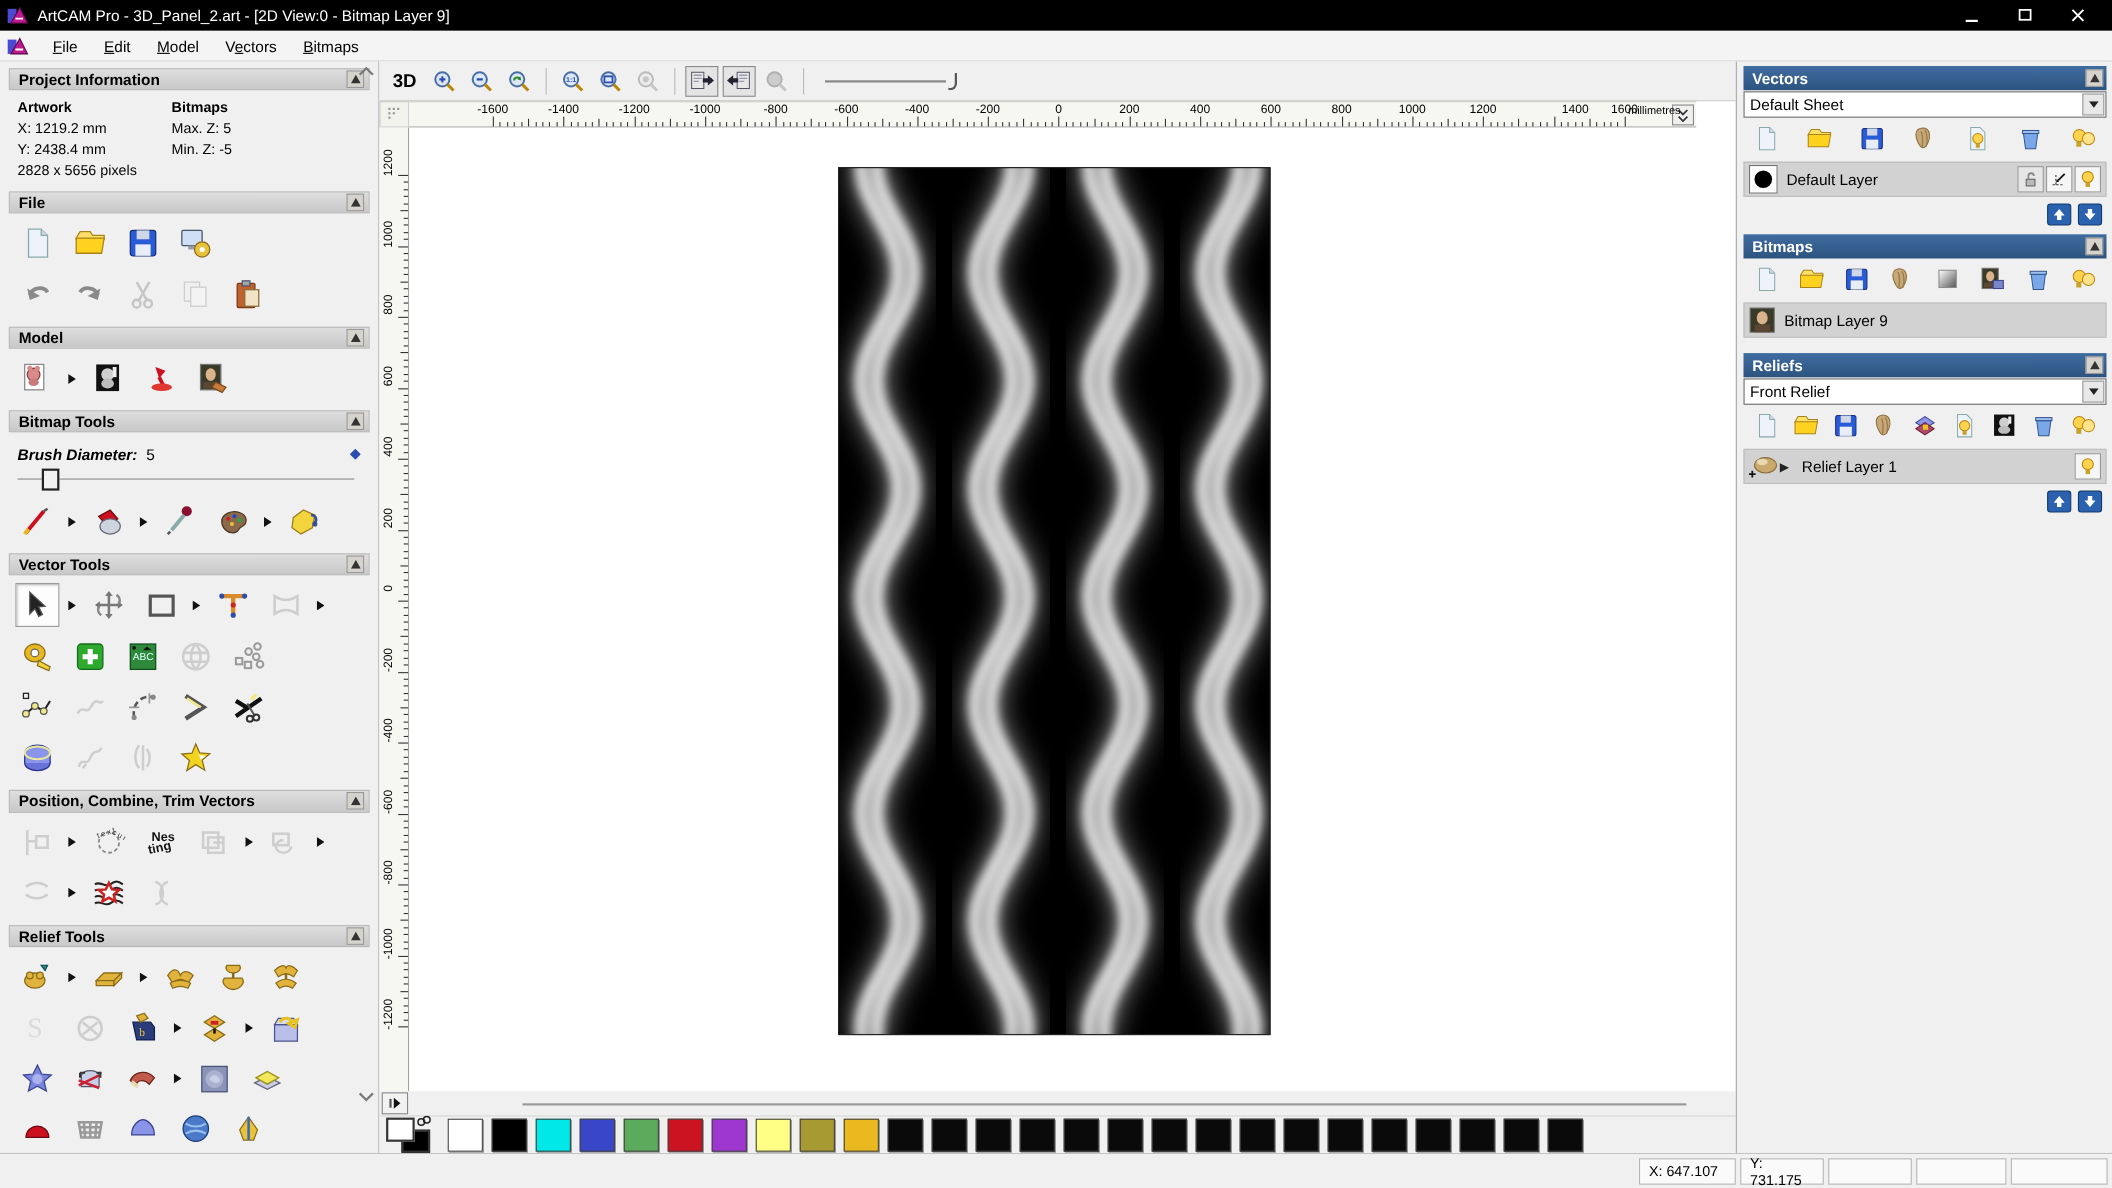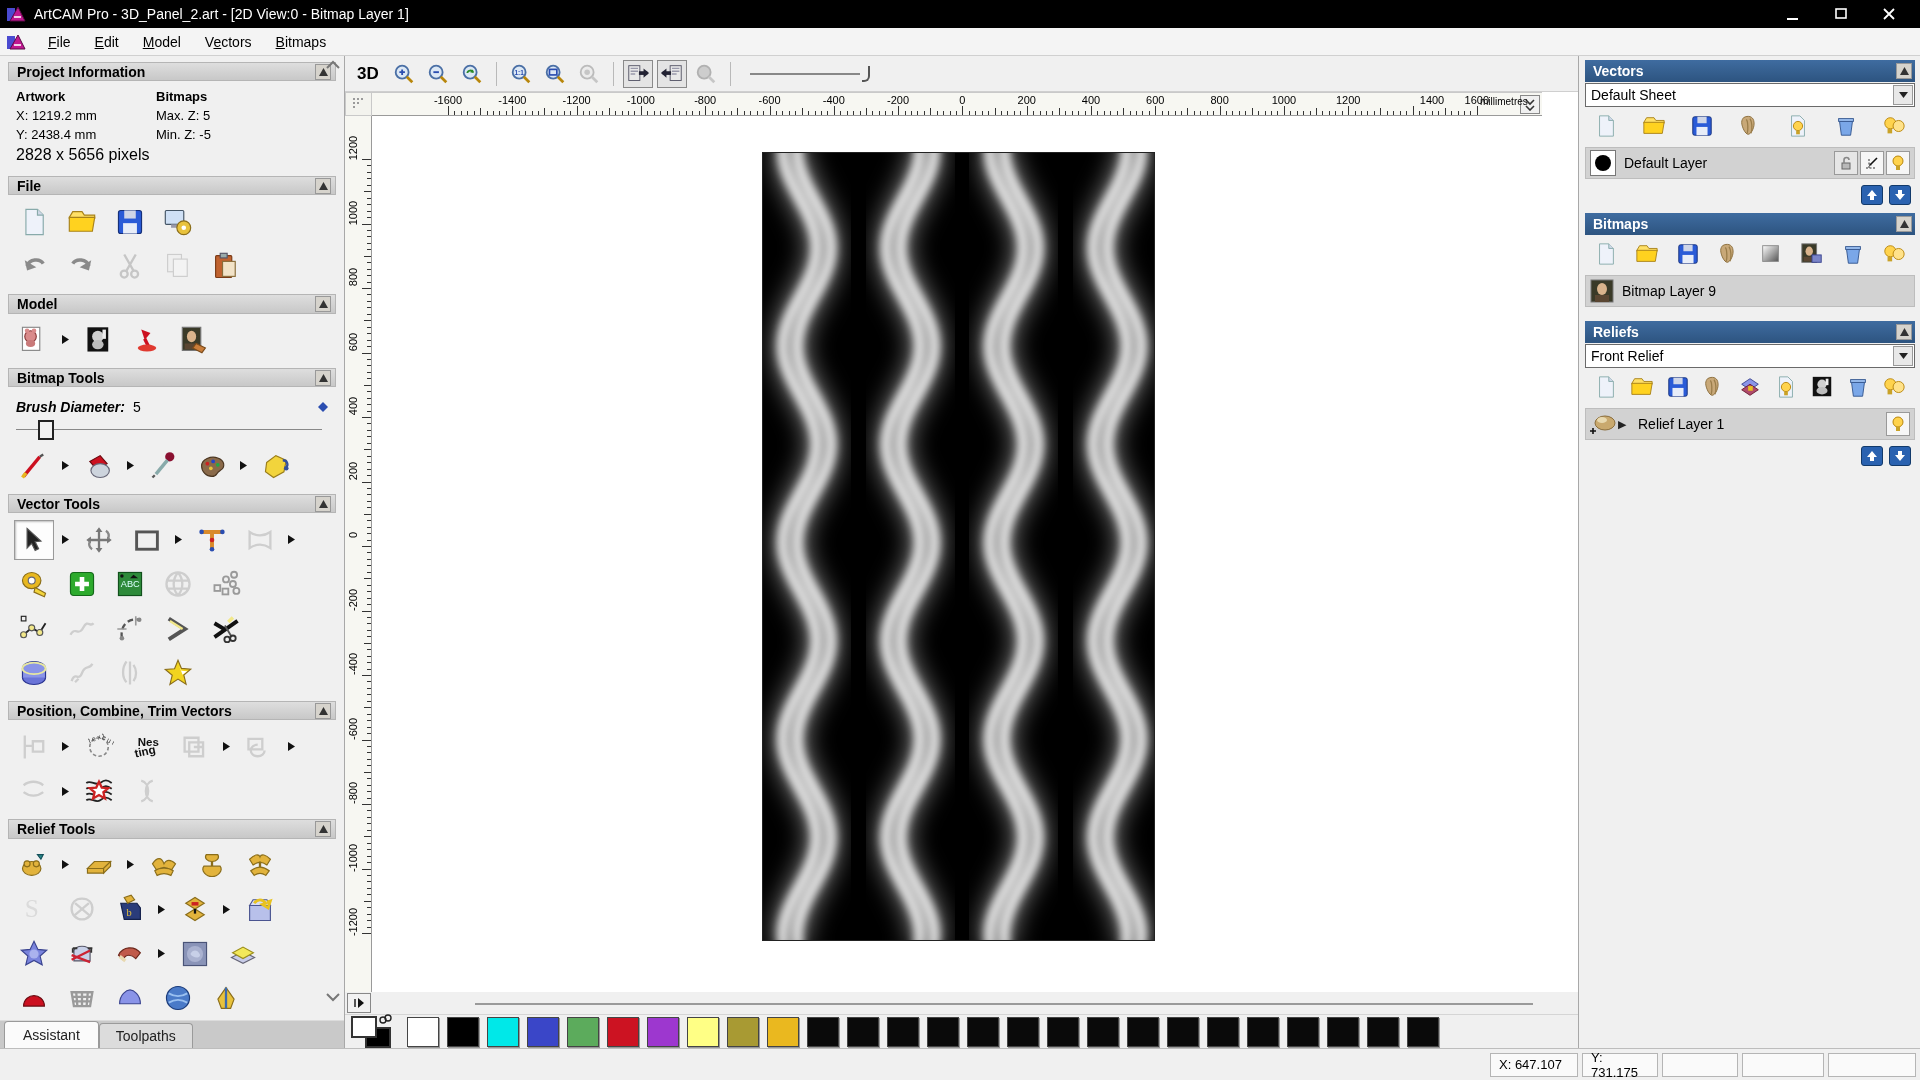--- a/index.html
+++ b/index.html
@@ -16,21 +16,21 @@
 
   
   .assistant { width:345px; background:#f0f0f0; border-right:1px solid #a8a8a8; position:relative; display:flex; flex-direction:column; }
   .assistant-scroll { position:absolute; right:2px; top:4px; bottom:46px; width:18px; display:flex; flex-direction:column; justify-content:space-between; align-items:center; }
   .sec-header { height:22px; margin:6px 8px 4px 8px; background:linear-gradient(#dedede,#c8c8c8); border:1px solid #b5b5b5; display:flex; align-items:center; font-weight:bold; font-size:14px; padding:0 4px 0 8px; }
   .sec-header .spacer { flex:1; }
   .collapse-btn { width:16px; height:16px; background:#d6d3cc; border:1px solid #999; display:flex; align-items:center; justify-content:center; cursor:pointer; }
   .pi-grid { display:flex; padding:2px 16px; font-size:13px; }
   .pi-col { width:140px; line-height:19px; }
   .pi-col .hd { font-weight:bold; }
-  .pi-pixels { padding:0 16px 6px 16px; font-size:16px; }
+  .pi-pixels { padding:0 16px 6px 16px; font-size:13px; }
   .icon-row { display:flex; align-items:center; padding:5px 14px; gap:8px; min-height:44px; }
   .tool { width:40px; height:40px; display:flex; align-items:center; justify-content:center; cursor:pointer; position:relative; }
   .tool.active { background:#fdfdfd; border:1px solid #9a9a9a; box-shadow:inset 1px 1px 2px rgba(0,0,0,.25); }
   .tool.disabled { filter:grayscale(1) opacity(.4); cursor:default; }
   .fly { width:9px; height:10px; display:flex; align-items:center; cursor:pointer; }
   .brush-row { display:flex; align-items:baseline; padding:8px 16px 0 16px; font-size:14px; }
   .brush-label { font-weight:bold; font-style:italic; }
   .brush-value { margin-left:8px; }
   .brush-marker { margin-left:auto; }
   .slider-row { position:relative; height:26px; margin:2px 16px 4px 16px; }
@@ -103,21 +103,21 @@
 <body>
 
 <div class="titlebar">
   <span class="logo">
       <svg width="20" height="18" viewBox="0 0 20 18">
         <rect x="1" y="3" width="8" height="13" fill="#4a4ad0"></rect>
         <path d="M4 16L12 2l7 14z" fill="#c01890" stroke="#5a0a46"></path>
         <path d="M8 12h7" stroke="#fff" stroke-width="1.6"></path>
       </svg>
     </span>
-  <span>ArtCAM Pro - 3D_Panel_2.art - [2D View:0 - Bitmap Layer 1]</span>
+  <span>ArtCAM Pro - 3D_Panel_2.art - [2D View:0 - Bitmap Layer 9]</span>
   <div class="wincontrols">
     <span class="winbtn">
         <svg width="14" height="14" viewBox="0 0 14 14">
           <rect x="1" y="11" width="11" height="2" fill="#fff"></rect>
         </svg>
       </span>
     <span class="winbtn">
         <svg width="14" height="14" viewBox="0 0 14 14">
           <rect x="2" y="2" width="10" height="9" fill="none" stroke="#fff" stroke-width="1.6"></rect>
         </svg>
@@ -786,24 +786,20 @@
             <path d="M1 8l6-6 6 6" stroke="#777" stroke-width="2" fill="none"></path>
           </svg>
         </span>
       <span>
           <svg width="14" height="10" viewBox="0 0 14 10">
             <path d="M1 2l6 6 6-6" stroke="#777" stroke-width="2" fill="none"></path>
           </svg>
         </span>
     </div>
 
-    <div class="atabs" id="assistant-tabs">
-        <span class="tab active">Assistant</span>
-        <span class="tab">Toolpaths</span>
-      </div>
   </div>
 
   <div class="viewport">
     <div class="vp-toolbar">
       <span class="label3d">3D</span>
       <span id="vp-icons" style="display:flex;align-items:center;gap:4px;">
           <span class="vpbtn">
             <svg width="24" height="24" viewBox="0 0 26 26">
               <circle cx="11" cy="11" r="7" fill="#dce8f5" stroke="#4a6fa5" stroke-width="2"></circle>
               <path d="M16 16l6 6" stroke="#b8860b" stroke-width="3"></path>

